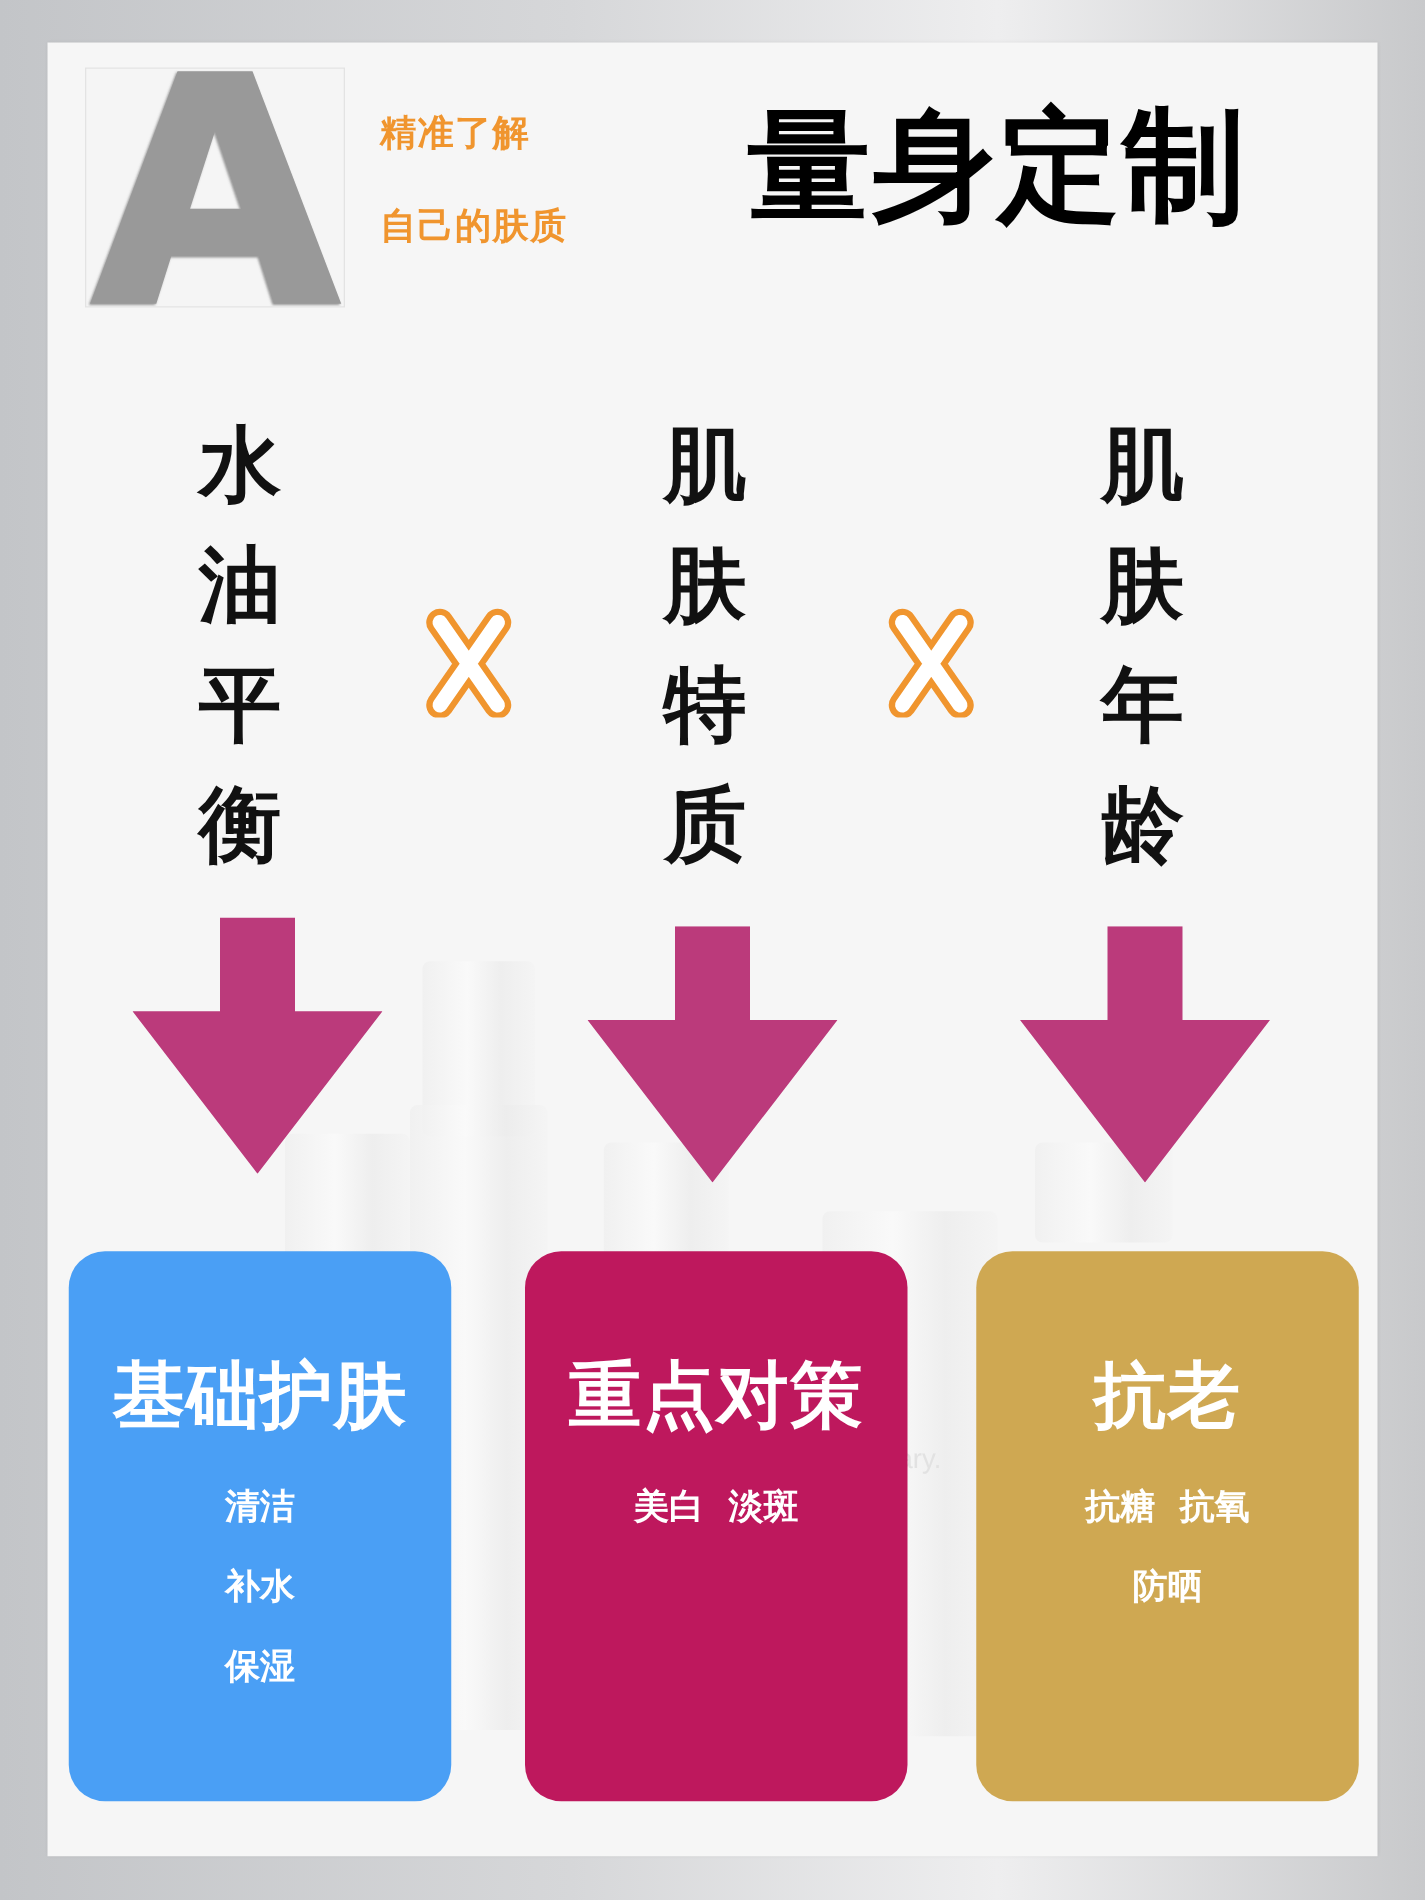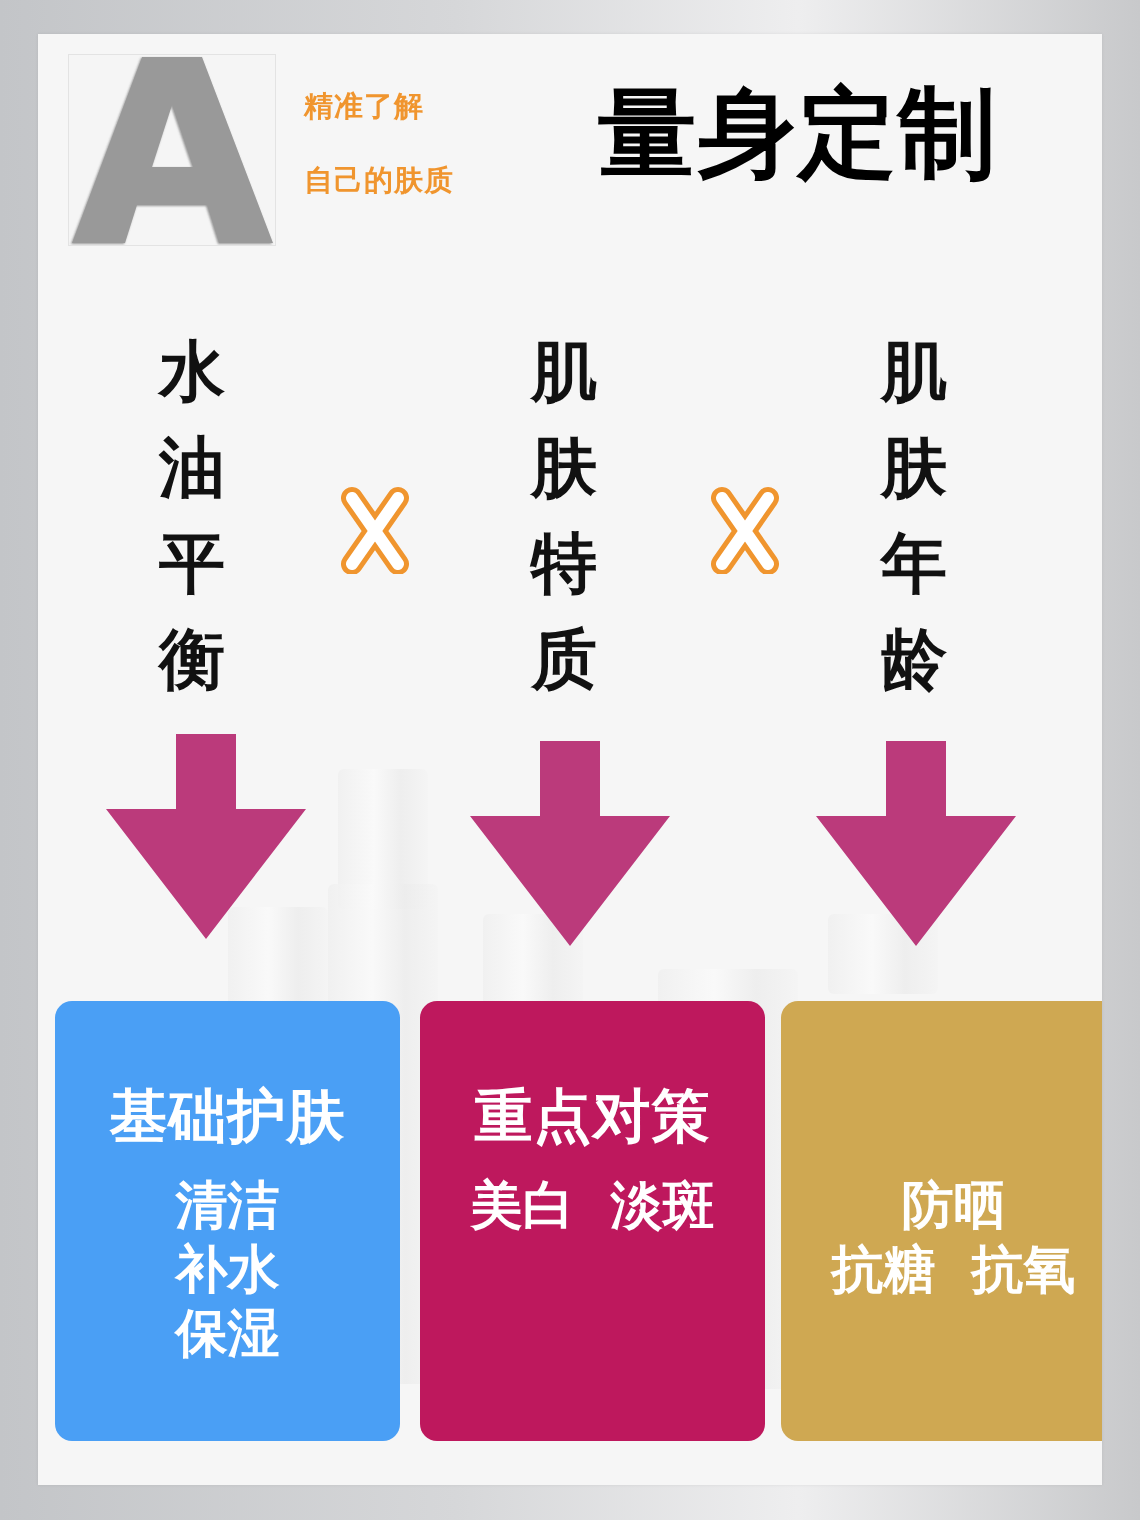--- a/index.html
+++ b/index.html
@@ -40,25 +40,25 @@
       color: #111; font-weight: bold; font-size: 66px; line-height: 96px;
     }
     .vcol span { display: block; }
     .times {
       position: absolute; top: 450px; width: 70px; height: 90px;
     }
 
     .arrow { position: absolute; width: 200px; height: 205px; }
 
     .box {
-      position: absolute; top: 967px; width: 345px; height: 440px; border-radius: 17px;
+      position: absolute; top: 967px; width: 306px; height: 440px; border-radius: 29px;
       color: #fff; text-align: center; font-weight: bold;
     }
     .box .title { position: absolute; left: 0; right: 0; top: 86px; font-size: 58px; line-height: 1; letter-spacing: 1px; }
-    .box .items { position: absolute; left: 0; right: 0; top: 172px; font-size: 52px; line-height: 64px; }
+    .box .items { position: absolute; left: 0; right: 0; top: 172px; font-size: 28px; line-height: 64px; }
     .box .items div { white-space: pre; }
   </style>
 </head>
 <body>
 
 <div class="card">
 
   <div class="bottle" style="left:300px; top:735px; width:90px; height:140px;"></div>
   <div class="bottle" style="left:190px; top:873px; width:100px; height:470px;"></div>
   <div class="bottle" style="left:290px; top:850px; width:110px; height:500px;"></div>
@@ -141,18 +141,19 @@
   </div>
 
   <div class="box" style="left:382px; background:#be185d;">
     <div class="title">重点对策</div>
     <div class="items">
       <div>美白  淡斑</div>
     </div>
   </div>
 
   <div class="box" style="left:743px; background:#cfa852;">
+    <div class="title">抗老</div>
     <div class="items">
+      <div>抗糖  抗氧</div>
       <div>防晒</div>
-      <div>抗糖  抗氧</div>
     </div>
   </div>
 </div>
 
 </body></html>

